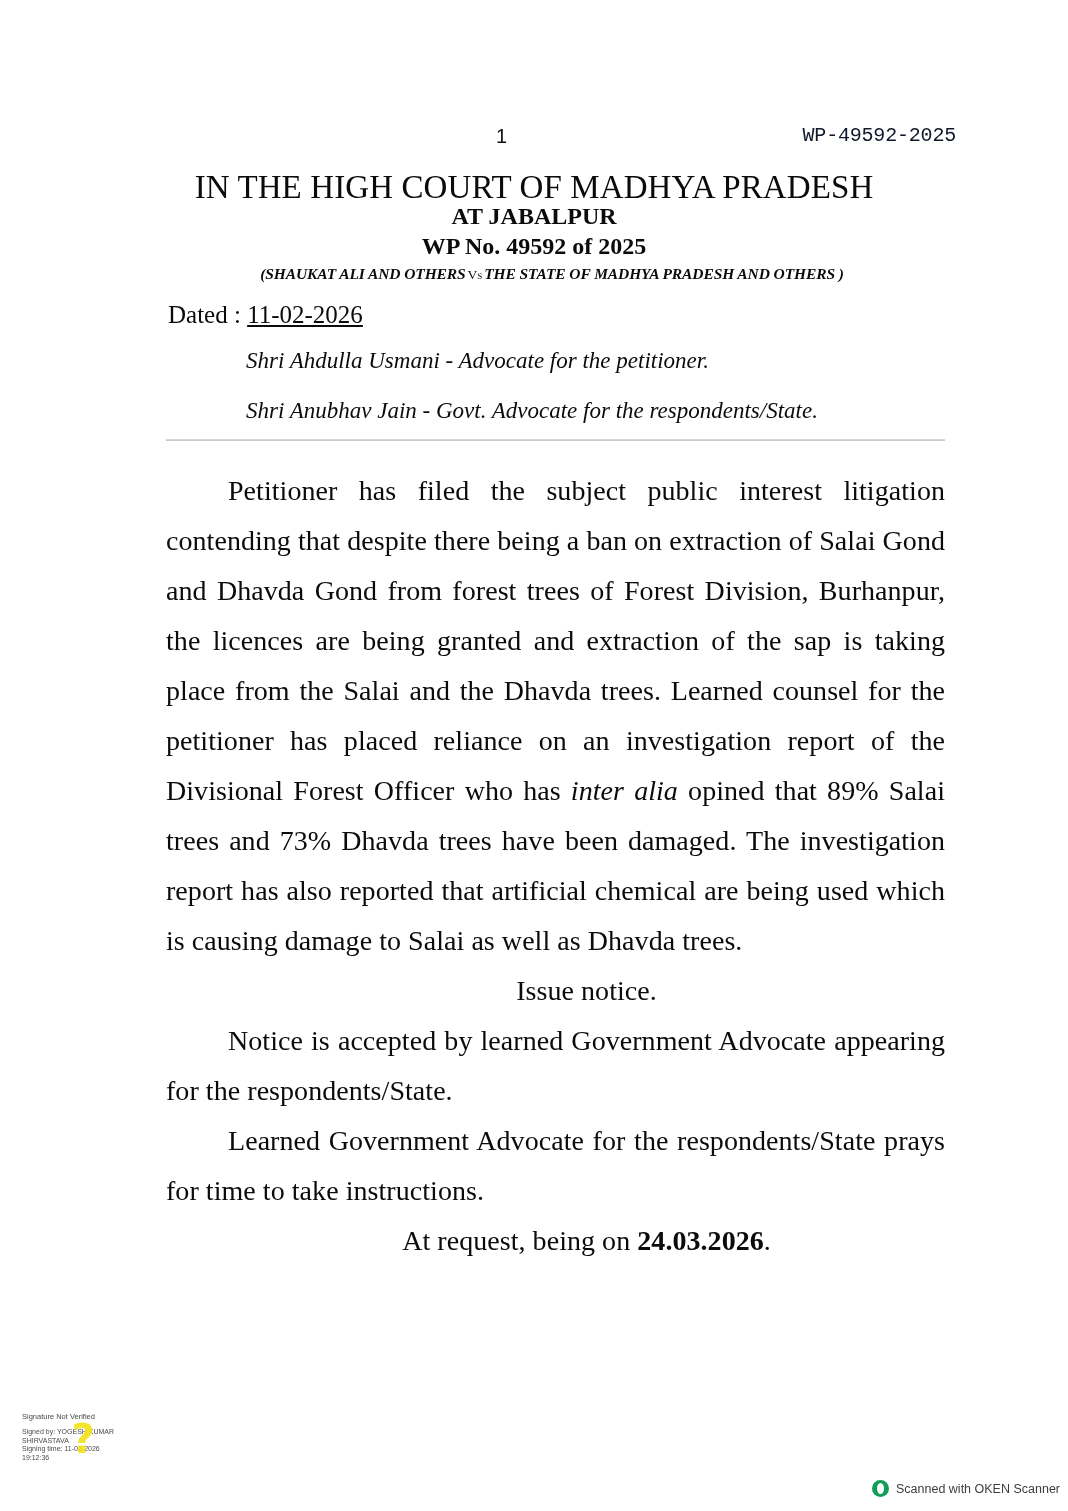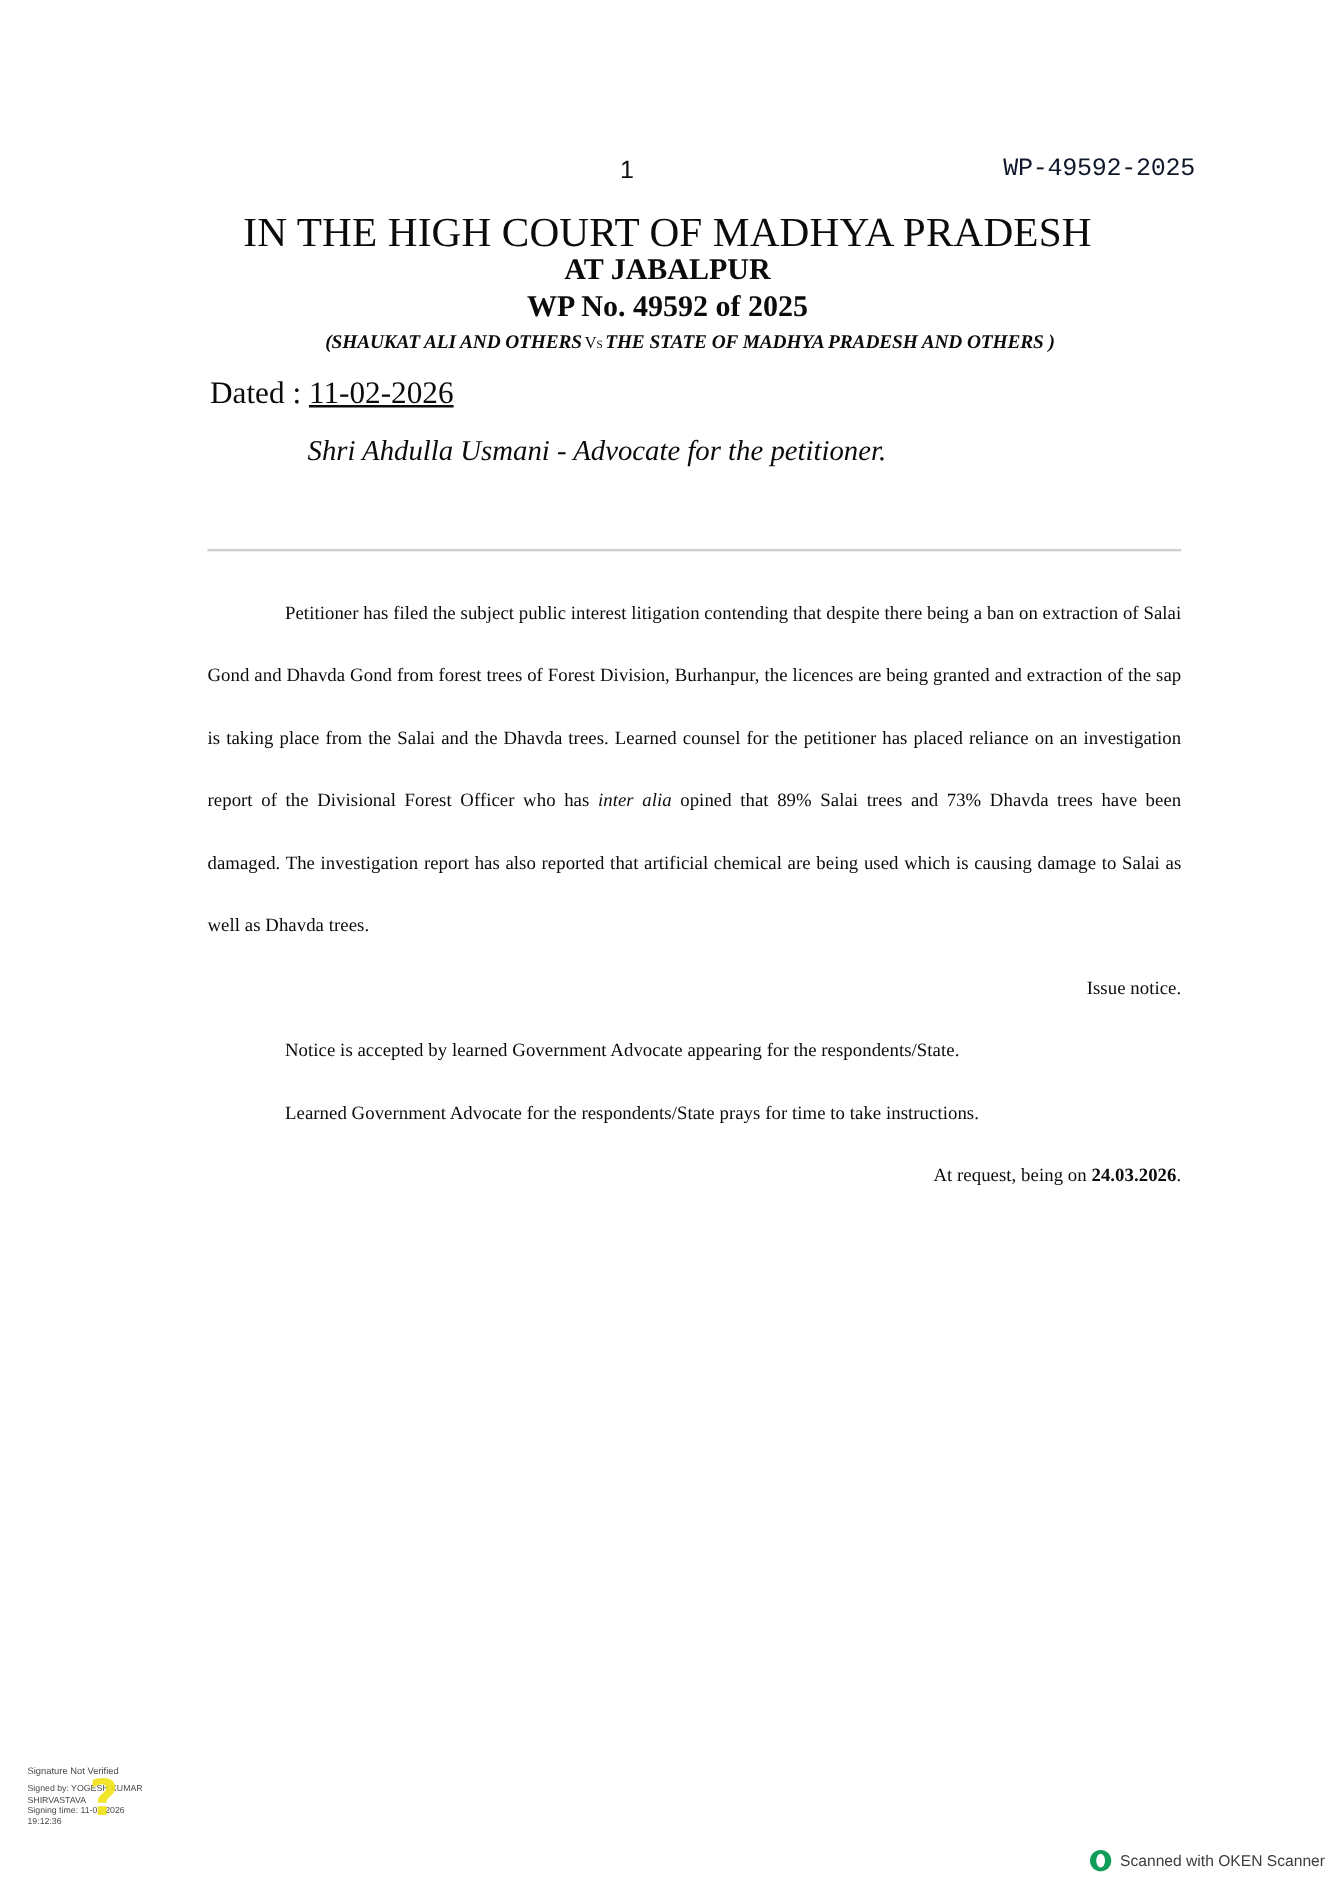--- a/index.html
+++ b/index.html
@@ -129,29 +129,29 @@
 
   
   .body-area {
     position: absolute;
     top: 466px;
     left: 166px;
     width: 779px;
   }
   p.para {
     margin: 0;
-    font-size: 15px;
+    font-size: 28px;
     line-height: 50px;
     text-align: justify;
     text-justify: inter-word;
     text-indent: 62px;
     letter-spacing: 0.05px;
   }
   p.para.nojust {
-    text-align: right;
+    text-align: center;
   }
   p.para .ital { font-style: italic; }
   p.para .bold { font-weight: bold; }
 
   
   .sig-stamp {
     position: absolute;
     left: 22px;
     top: 1412px;
     width: 120px;
@@ -233,20 +233,21 @@
     <div class="parties">
       <span>(SHAUKAT ALI AND OTHERS</span><span class="vs">Vs</span><span>THE STATE OF MADHYA PRADESH AND OTHERS )</span>
     </div>
   </div>
 
   <div class="dated">
     <span>Dated : </span><span class="date-val">11-02-2026</span>
   </div>
 
   <div class="counsel counsel-1">Shri Ahdulla Usmani - Advocate for the petitioner.</div>
+  <div class="counsel counsel-2">Shri Anubhav Jain - Govt. Advocate for the respondents/State.</div>
 
   <div class="divider"></div>
 
   <div class="body-area">
     <p class="para"><span>Petitioner has filed the subject public interest litigation contending that despite there being a ban on extraction of Salai Gond and Dhavda Gond from forest trees of Forest Division, Burhanpur, the licences are being granted and extraction of the sap is taking place from the Salai and the Dhavda trees. Learned counsel for the petitioner has placed reliance on an investigation report of the Divisional Forest Officer who has </span><span class="ital">inter alia</span><span> opined that 89% Salai trees and 73% Dhavda trees have been damaged. The investigation report has also reported that artificial chemical are being used which is causing damage to Salai as well as Dhavda trees.</span></p>
 
     <p class="para nojust">Issue notice.</p>
 
     <p class="para">Notice is accepted by learned Government Advocate appearing for the respondents/State.</p>
 

